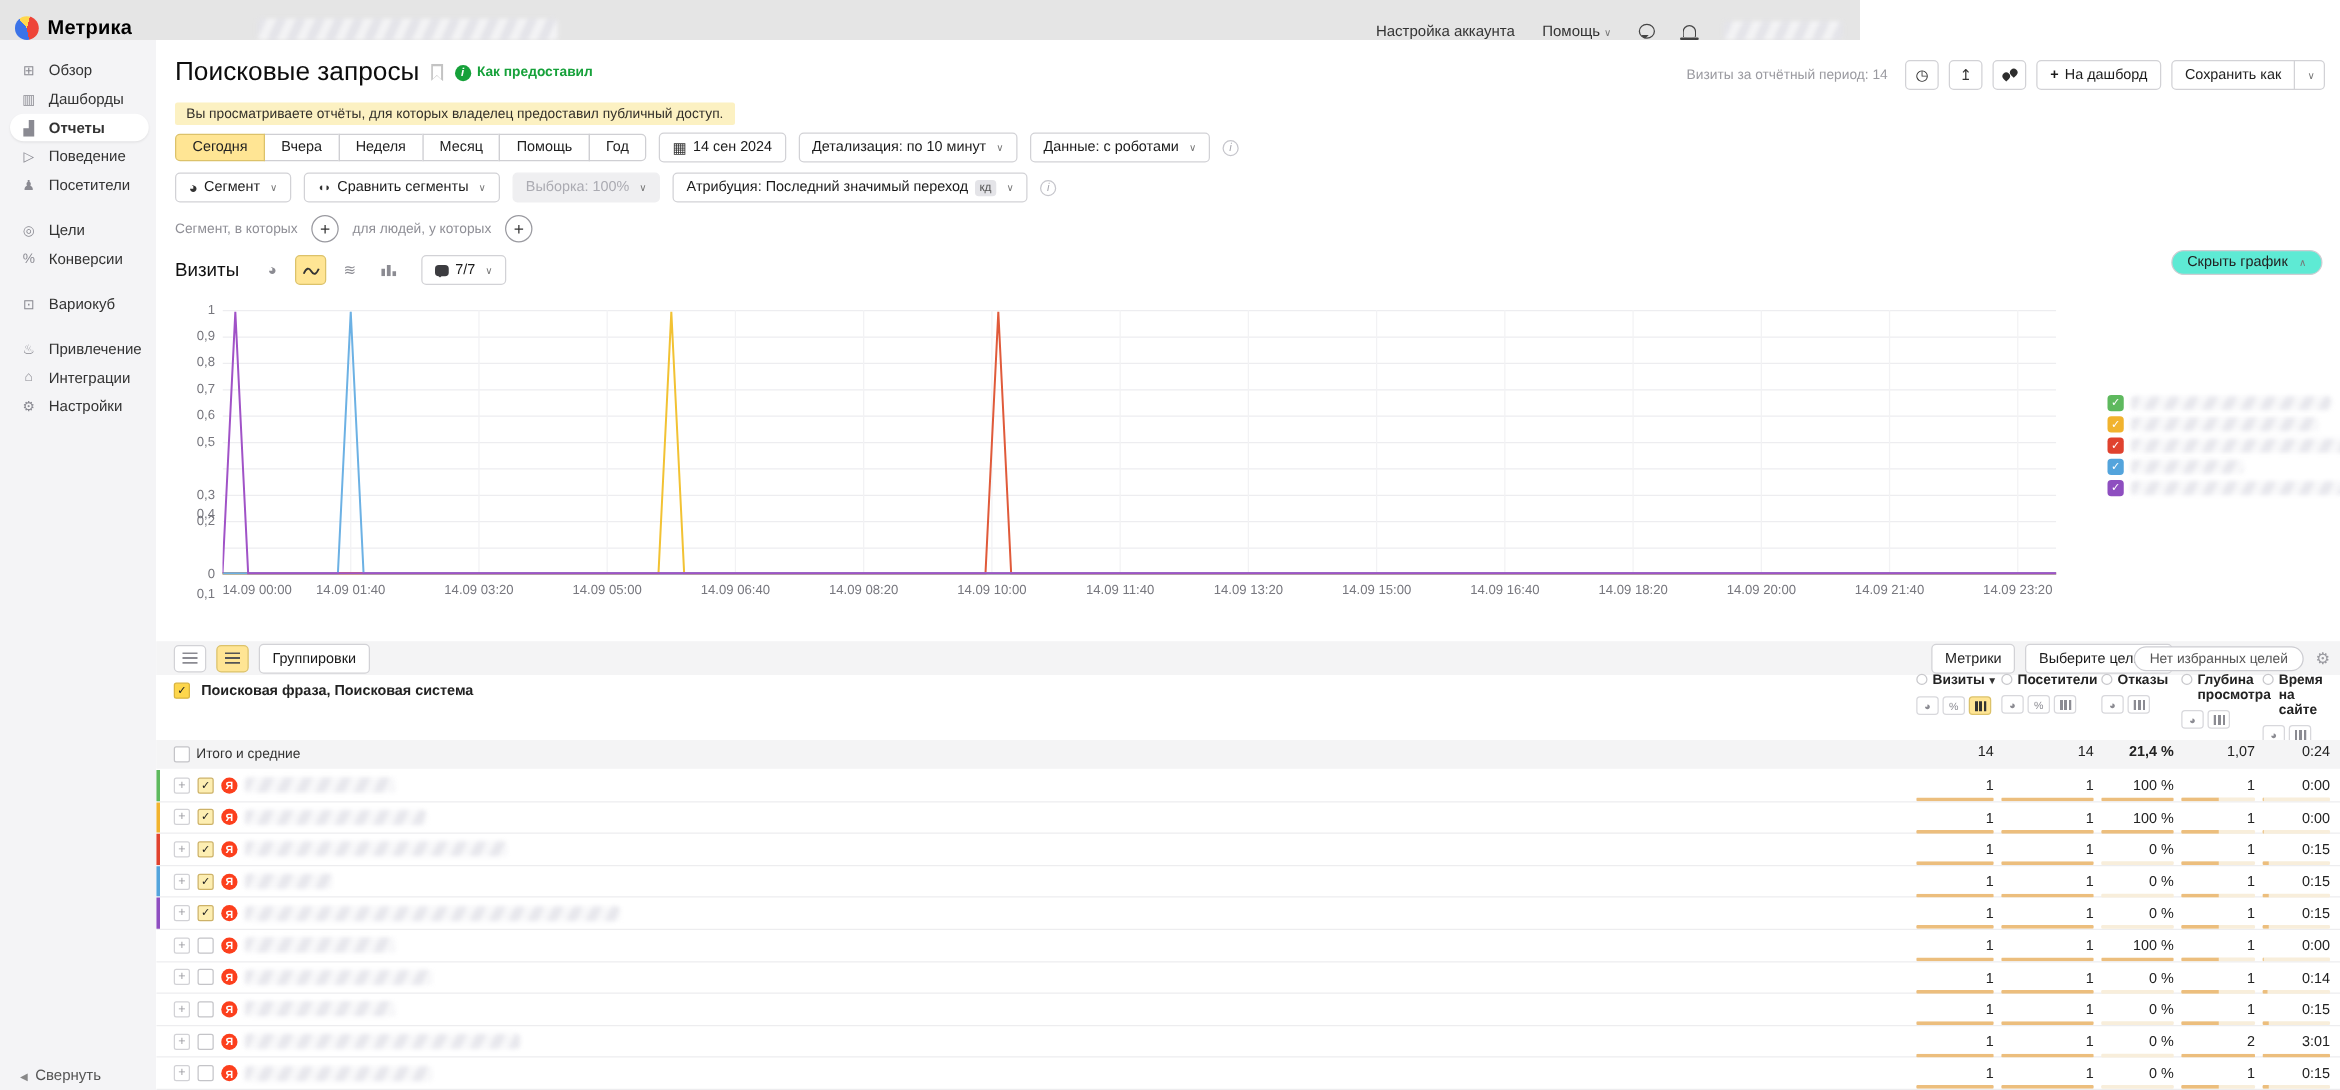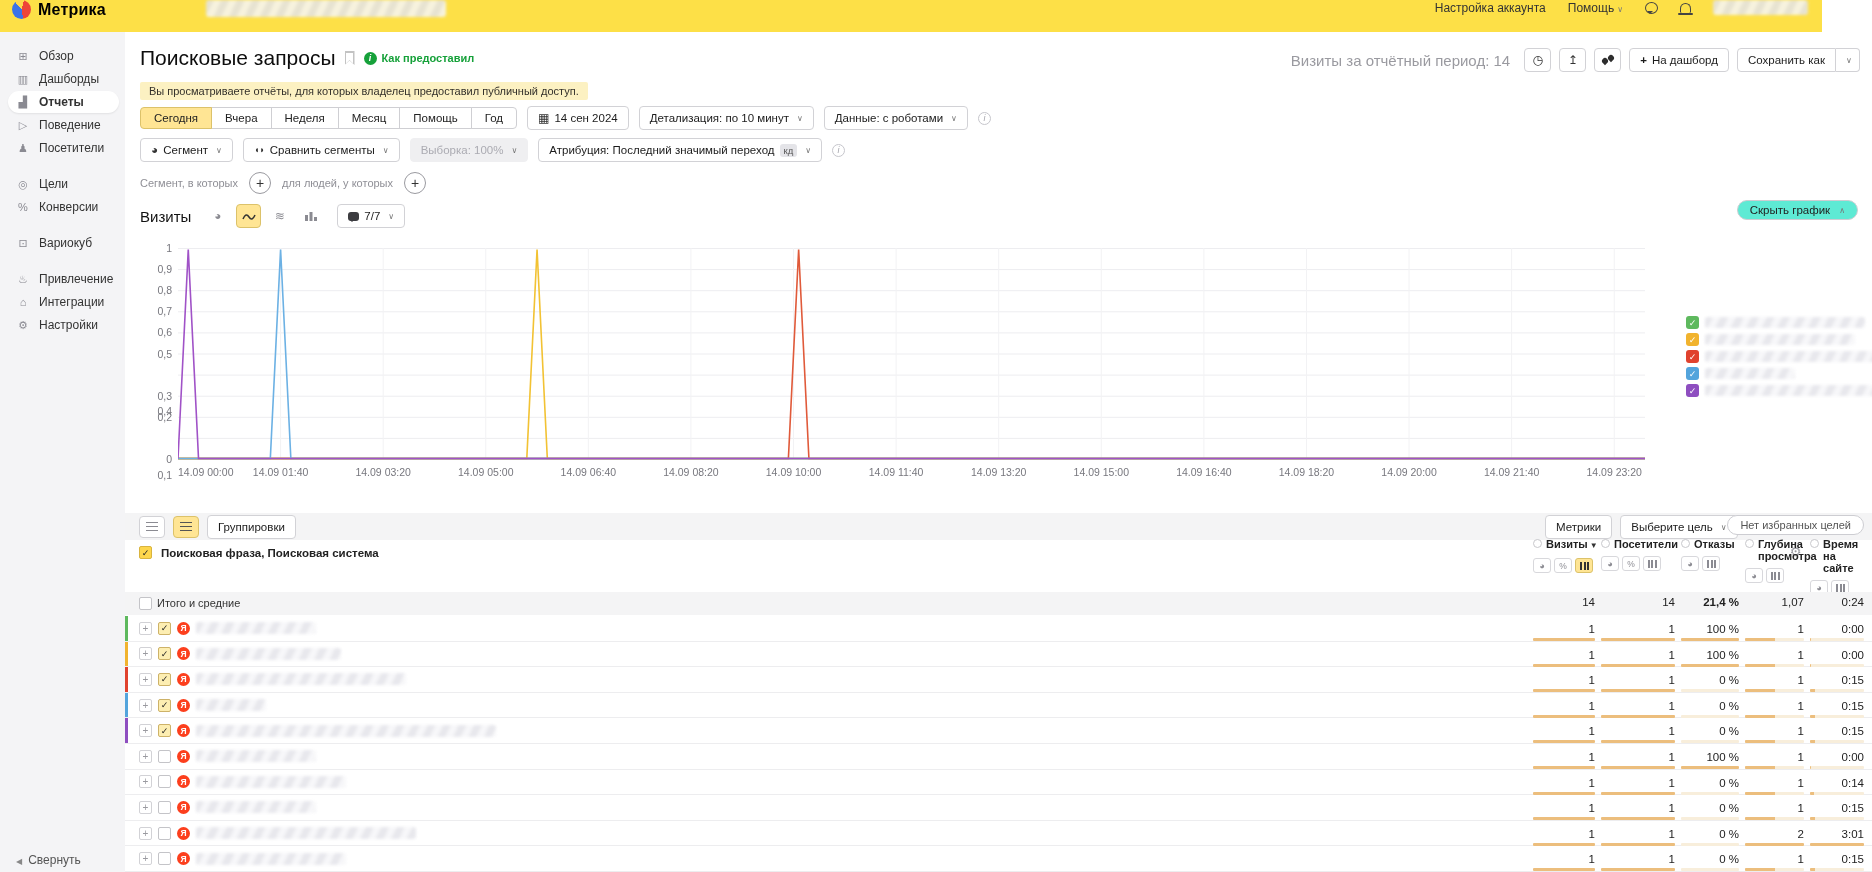--- a/index.html
+++ b/index.html
@@ -1,20 +1,20 @@
 <!DOCTYPE html>
 <html><head>
 <meta charset="utf-8">
 <style>
   * { margin:0; padding:0; box-sizing:border-box; }
   html,body { width:1872px; height:872px; overflow:hidden; background:#fff;
     font-family:"Liberation Sans","DejaVu Sans",sans-serif; color:#222; }
 
   
-  #topbar { position:absolute; left:0; top:0; width:1822px; height:32px; background:#fde047; display:flex; align-items:flex-start; }
+  #topbar { position:absolute; left:0; top:0; width:1488px; height:32px; background:#e5e5e5; display:flex; align-items:flex-end; }
   .logo-wrap { display:flex; align-items:center; gap:7px; padding-left:12px; }
   .logo-circle { width:19px; height:19px; border-radius:50%;
     background:conic-gradient(from 170deg,#3b73e8 0 150deg,#ffd84d 150deg 205deg,#ee4538 205deg 360deg); }
   .brand { font-size:16px; font-weight:bold; color:#000; letter-spacing:.2px; }
   .blur-bar { border-radius:3px; filter:blur(1.6px);
     background:repeating-linear-gradient(115deg,#e4e4ea 0 7px,#f6f6f8 7px 14px); opacity:.85; }
   #topbar-right { margin-left:auto; display:flex; align-items:center; gap:22px; padding-right:14px; font-size:12px; color:#333;padding-left:25px; }
   .chev { font-size:8px; color:#777; margin-left:3px; }
   .chat-icon { width:13px; height:12px; border:1.5px solid #444; border-radius:50%; display:inline-block; position:relative; }
   .chat-icon::after { content:""; position:absolute; left:1px; bottom:-4px; border:3px solid transparent; border-top-color:#444; }
@@ -35,21 +35,21 @@
   #main { position:absolute; left:125px; top:32px; width:1747px; height:840px; background:#fff; }
 
   #page-title { position:absolute; left:15px; top:14px; font-size:21px; color:#0d0d0d; display:flex; align-items:center; gap:9px; }
   .bookmark { width:10px; height:14px; background:#c3c3c3; clip-path:polygon(0 0,100% 0,100% 100%,50% 68%,0 100%); position:relative; }
   .bookmark::after { content:""; position:absolute; inset:1.5px; background:#fff; clip-path:polygon(0 0,100% 0,100% 100%,50% 68%,0 100%); }
   .howto { display:flex; align-items:center; gap:5px; font-size:11px; font-weight:bold; color:#16a13a; cursor:pointer; }
   .info-green { width:13px; height:13px; border-radius:50%; background:#16a13a; color:#fff; font-size:9px; font-weight:bold;
     display:inline-flex; align-items:center; justify-content:center; font-style:italic; }
 
   #header-right { position:absolute; right:12px; top:16px; display:flex; align-items:center; gap:8px; }
-  .muted { color:#9a9aa0; font-size:15px; margin-right:6px; }
+  .muted { color:#9a9aa0; font-size:11px; margin-right:6px; }
   .btn { display:inline-flex; align-items:center; gap:5px; border:1px solid #d2d2d6; background:#fff; border-radius:4px;
     font-size:11.5px; color:#1b1b1b; padding:3px 10px; height:24px; cursor:pointer; white-space:nowrap; }
   .btn.icon-only { width:27px; justify-content:center; padding:0; }
   .btn .glyph { font-size:12px; color:#333; }
   .drops { position:relative; width:12px; height:10px; }
   .drops i { position:absolute; width:6px; height:6px; background:#2d2d2d; border-radius:50% 50% 50% 0; transform:rotate(-45deg); }
   .drops i:nth-child(1){ left:0; top:3px; } .drops i:nth-child(2){ left:6px; top:0; }
   .split { display:inline-flex; height:24px; }
   .split .seg { border:1px solid #d2d2d6; background:#fff; font-size:11.5px; display:flex; align-items:center; padding:0 10px; cursor:pointer; }
   .split .seg:first-child { border-radius:4px 0 0 4px; }
@@ -92,21 +92,21 @@
   #legend { position:absolute; left:1561px; top:284px; display:flex; flex-direction:column; gap:4px; }
   .legend-item { display:flex; align-items:center; gap:6px; height:13px; cursor:pointer; }
   .legend-check { width:13px; height:13px; border-radius:3px; color:#fff; font-size:9px; display:flex; align-items:center; justify-content:center; }
 
   
   #band { position:absolute; left:0; top:481px; width:1747px; height:27px; background:#f4f4f5; display:flex; align-items:center; padding-left:14px; gap:8px; }
   .mini-toggle { width:26px; height:22px; border:1px solid #d2d2d6; border-radius:4px; background:#fff; display:flex; align-items:center; justify-content:center; cursor:pointer; }
   .mini-toggle.active { background:#ffe594; border-color:#dcc26a; }
   .lines-icon { width:12px; height:9px; background:repeating-linear-gradient(#8b8b92 0 1.5px,transparent 1.5px 4px); }
   #band-mid { position:absolute; left:1420px; top:2px; display:flex; gap:8px; align-items:center; height:24px; }
-  #band-far { position:absolute; right:8px; top:2px; display:flex; gap:9px; align-items:center; height:24px;flex-direction:column; }
+  #band-far { position:absolute; right:8px; top:2px; display:flex; gap:9px; align-items:center; height:24px; }
   .pill { border:1px solid #cdcdd2; border-radius:12px; background:#fff; font-size:11px; color:#555; padding:3px 12px; }
   .gear { font-size:13px; color:#9a9aa0; cursor:pointer; }
 
   #dim-header { position:absolute; left:14px; top:514px; display:flex; align-items:center; gap:9px; font-size:11.5px; font-weight:bold; }
   .cb { width:13px; height:13px; border:1px solid #c4c4c8; border-radius:2px; background:#fff; display:inline-flex; align-items:center; justify-content:center; font-size:9px; color:#222; flex:none; }
   .cb.checked { background:#fdeeb2; border-color:#cdb268; }
   .cb.checked-strong { background:#fdd64c; border-color:#d9b43f; }
 
   #col-headers { position:absolute; right:4px; top:506px; width:337px; display:flex; }
   .col-cell { padding:0 4px 0 2px; }

